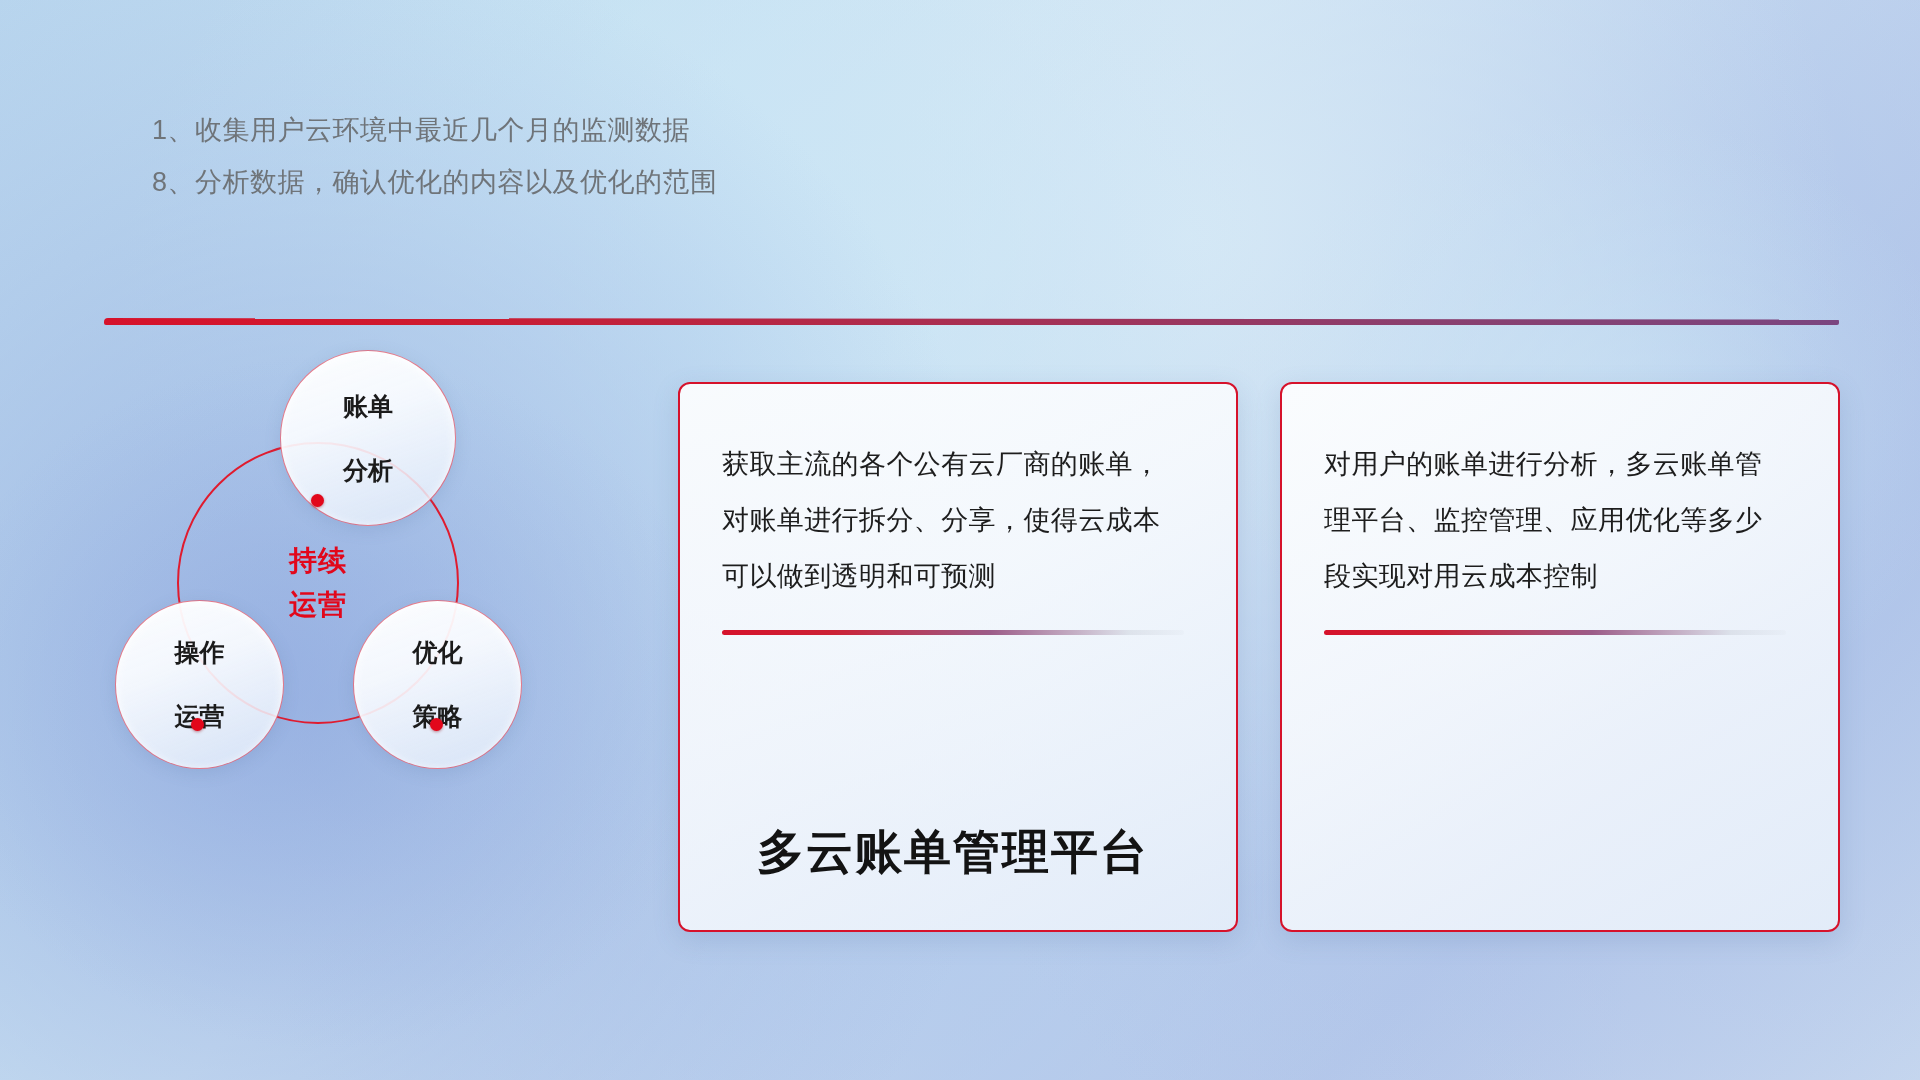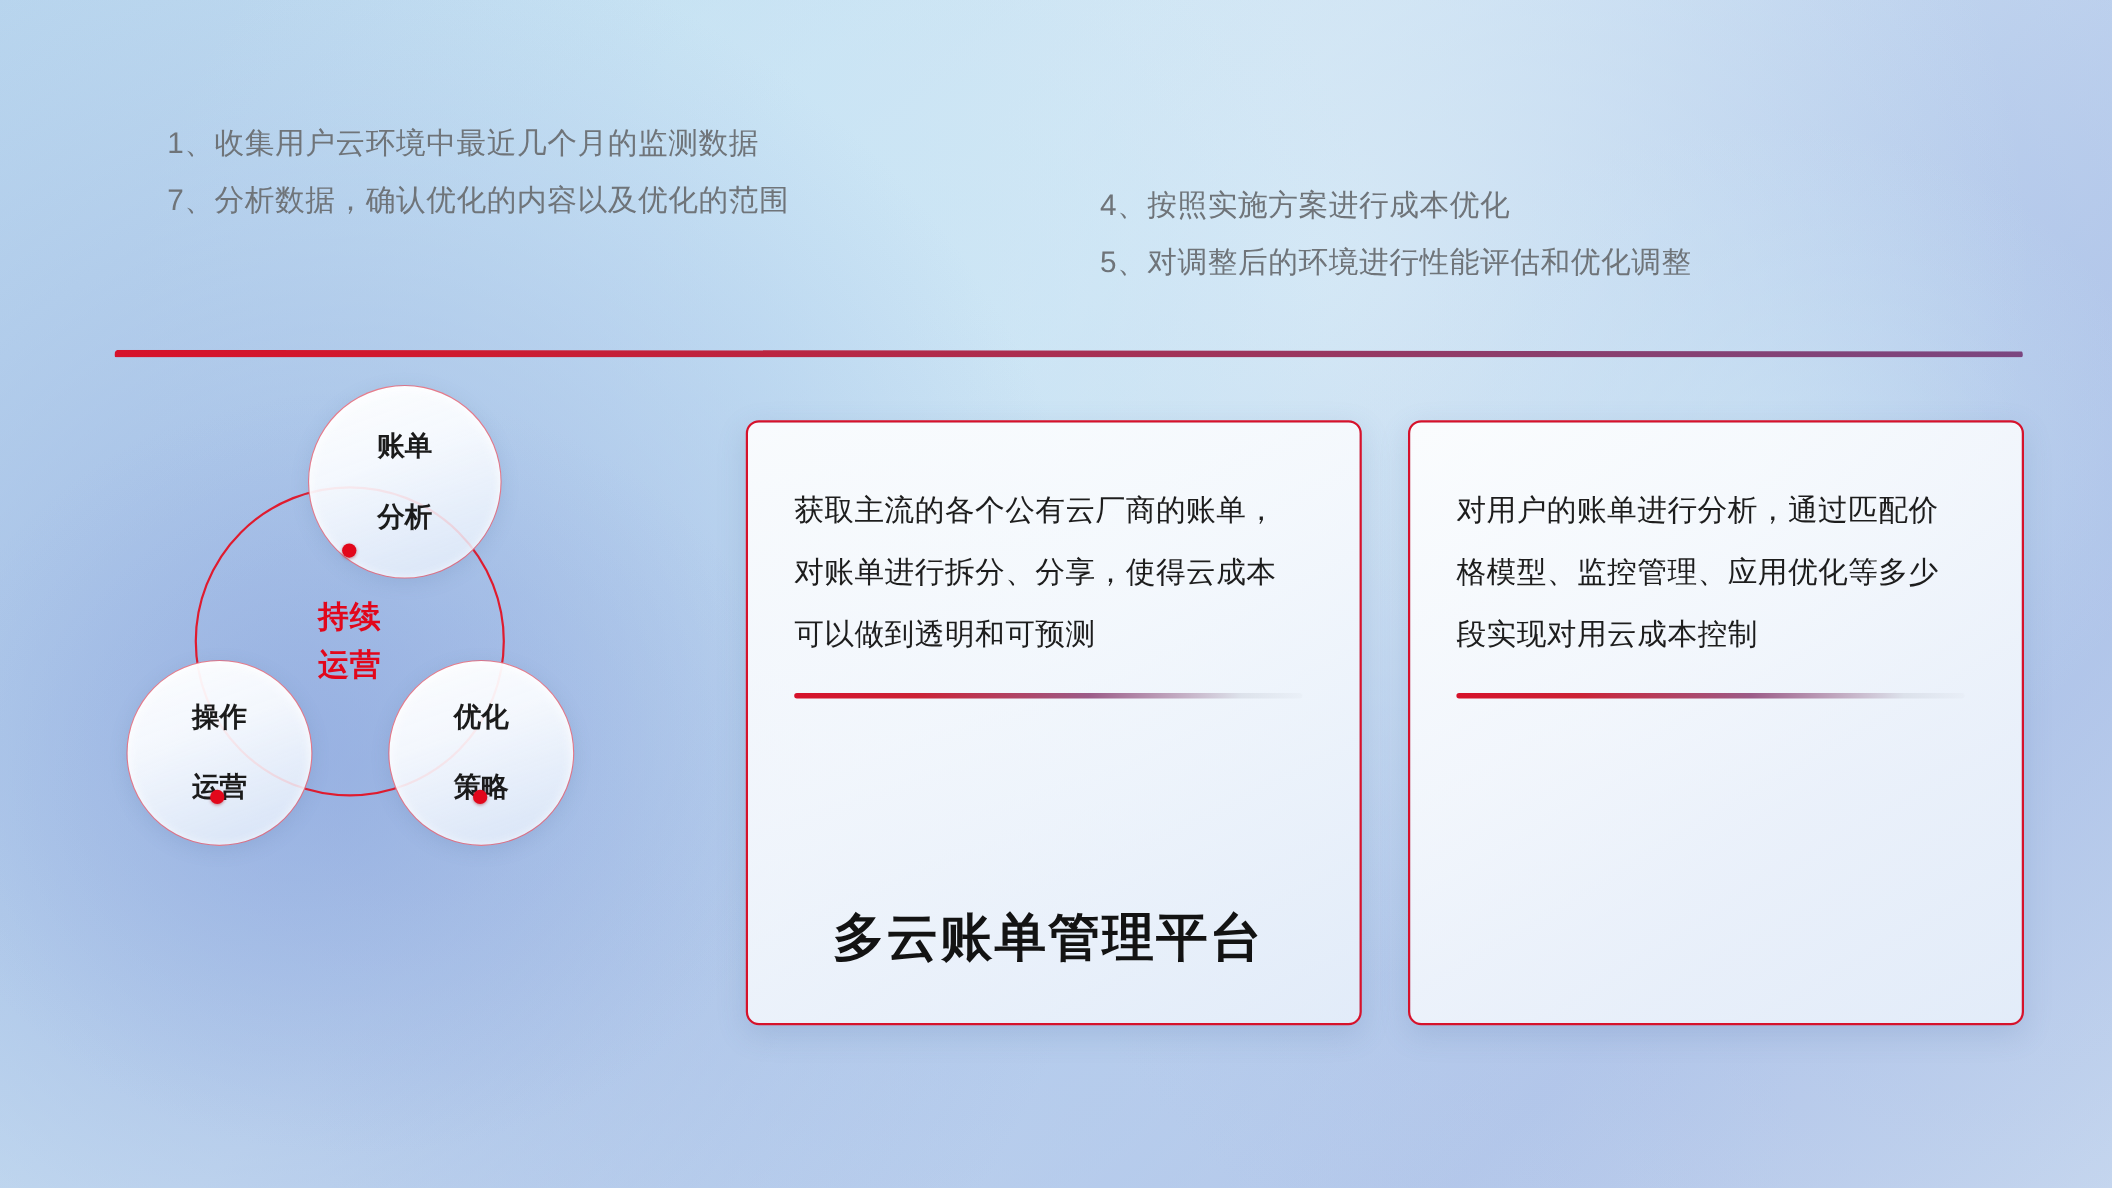--- a/index.html
+++ b/index.html
@@ -177,27 +177,23 @@
     padding-bottom: 12px;
   }
 </style>
 </head>
 <body>
 
 <div id="slide">
 
   <div class="bullets" id="bullets-left">
     <span class="row">1、收集用户云环境中最近几个月的监测数据</span>
-    <span class="row">7、分析数据，确认优化的内容以及优化的范围</span>
-  </div>
-
-  <div class="bullets" id="bullets-right">
-    <span class="row">4、按照实施方案进行成本优化</span>
-    <span class="row">5、对调整后的环境进行性能评估和优化调整</span>
-  </div>
+    <span class="row">8、分析数据，确认优化的内容以及优化的范围</span>
+  </div>
+
 
   <div id="divider"></div>
 
   <div id="venn">
 
     <div id="ring"></div>
     <div id="ring-label">
       <span>持续</span>
       <span>运营</span>
     </div>
@@ -222,17 +218,17 @@
     <div class="node-dot" id="dot-right"></div>
   </div>
 
   <div class="card" id="card-1">
     <div class="card-body">获取主流的各个公有云厂商的账单，对账单进行拆分、分享，使得云成本可以做到透明和可预测</div>
     <div class="card-rule"></div>
     <div class="card-title">多云账单管理平台</div>
   </div>
 
   <div class="card" id="card-2">
-    <div class="card-body">对用户的账单进行分析，通过匹配价格模型、监控管理、应用优化等多少段实现对用云成本控制</div>
+    <div class="card-body">对用户的账单进行分析，多云账单管理平台、监控管理、应用优化等多少段实现对用云成本控制</div>
     <div class="card-rule"></div>
   </div>
 
 </div>
 
 </body></html>

